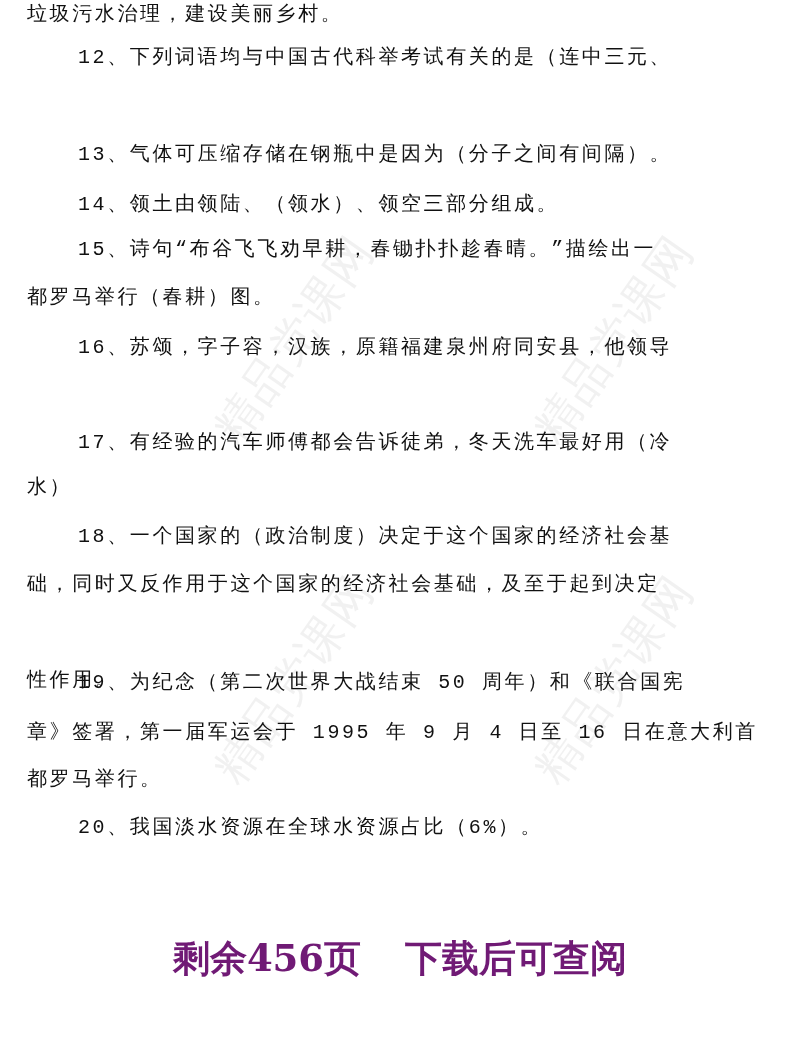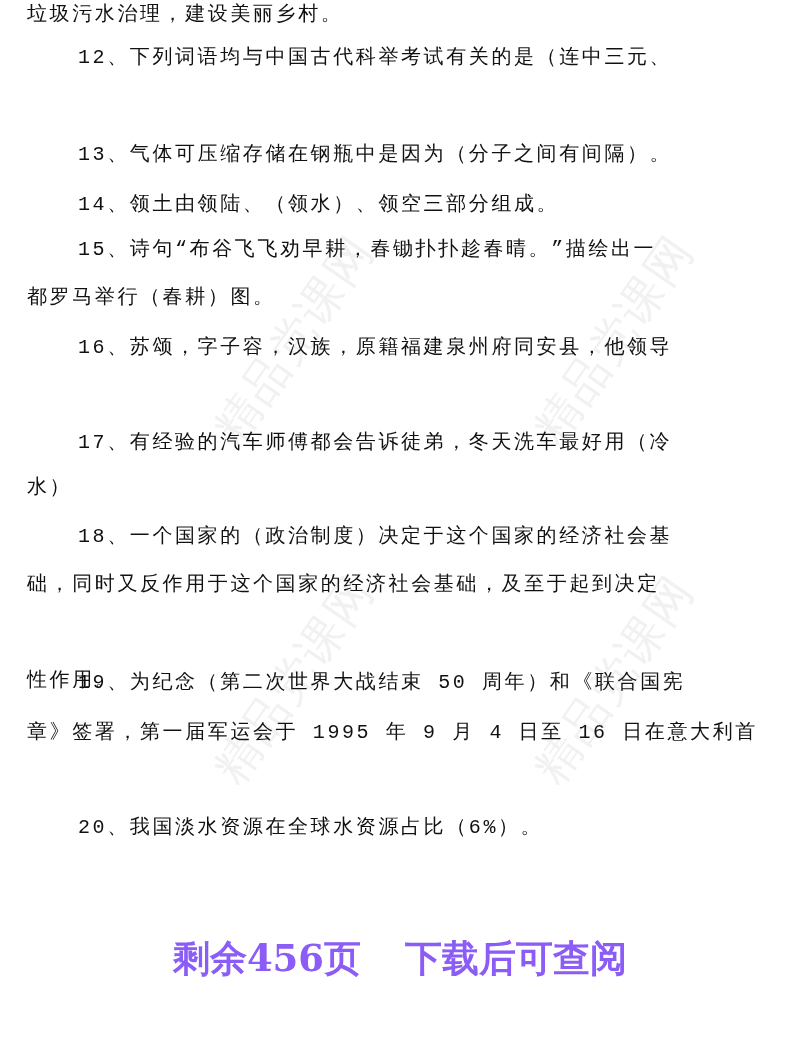--- a/index.html
+++ b/index.html
@@ -49,21 +49,21 @@
     .footer-banner {
       position: absolute;
       left: 0;
       top: 933px;
       width: 800px;
       text-align: center;
       font-family: "DejaVu Serif", "Liberation Serif", serif;
       font-weight: bold;
       font-size: 37px;
       line-height: 50px;
-      color: #8b5cf6;
+      color: #701a75;
       white-space: nowrap;
     }
     .footer-banner span {
       display: inline-block;
     }
     .footer-banner .gap {
       width: 44px;
     }
   </style>
 </head>
@@ -83,18 +83,19 @@
   <div class="line indent" style="top:235px;">15、诗句“布谷飞飞劝早耕，春锄扑扑趁春晴。”描绘出一</div>
   <div class="line" style="top:283px;">都罗马举行（春耕）图。</div>
   <div class="line indent" style="top:333px;">16、苏颂，字子容，汉族，原籍福建泉州府同安县，他领导</div>
   <div class="line indent" style="top:428px;">17、有经验的汽车师傅都会告诉徒弟，冬天洗车最好用（冷</div>
   <div class="line" style="top:473px;">水）</div>
   <div class="line indent" style="top:522px;">18、一个国家的（政治制度）决定于这个国家的经济社会基</div>
   <div class="line" style="top:570px;">础，同时又反作用于这个国家的经济社会基础，及至于起到决定</div>
   <div class="line" style="top:646px;margin-top:20px;">性作用。</div>
   <div class="line indent" style="top:668px;">19、为纪念（第二次世界大战结束 50 周年）和《联合国宪</div>
   <div class="line" style="top:718px;">章》签署，第一届军运会于 1995 年 9 月 4 日至 16 日在意大利首</div>
+  <div class="line" style="top:765px;">都罗马举行。</div>
   <div class="line indent" style="top:813px;">20、我国淡水资源在全球水资源占比（6%）。</div>
 
   <div class="footer-banner">
     <span>剩余456页</span><span class="gap"></span><span>下载后可查阅</span>
   </div>
 </div>
 
 </body></html>

